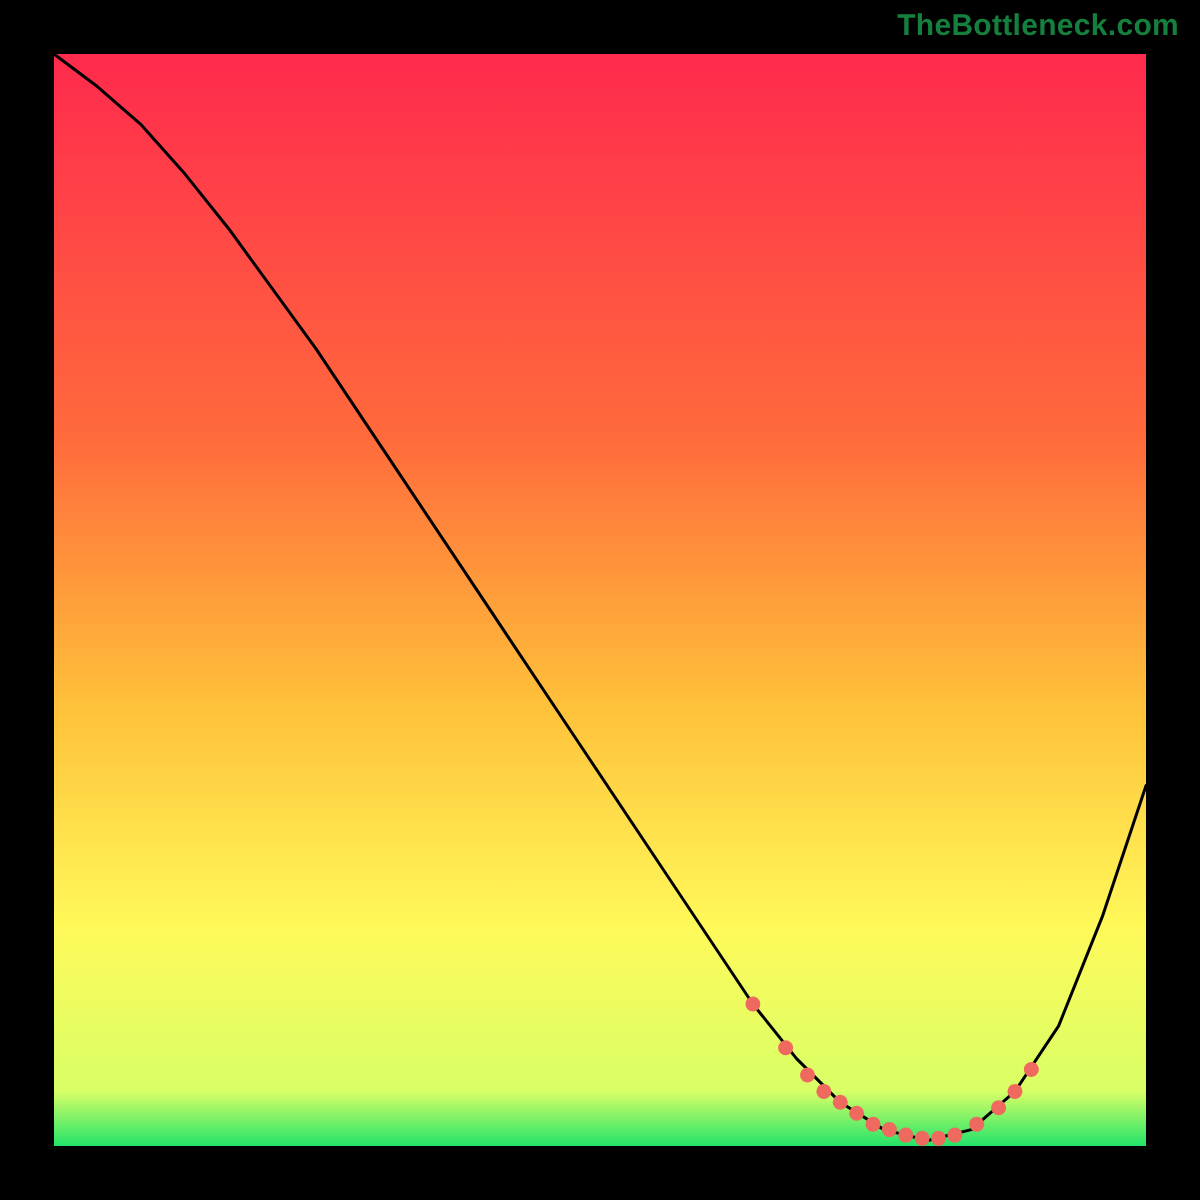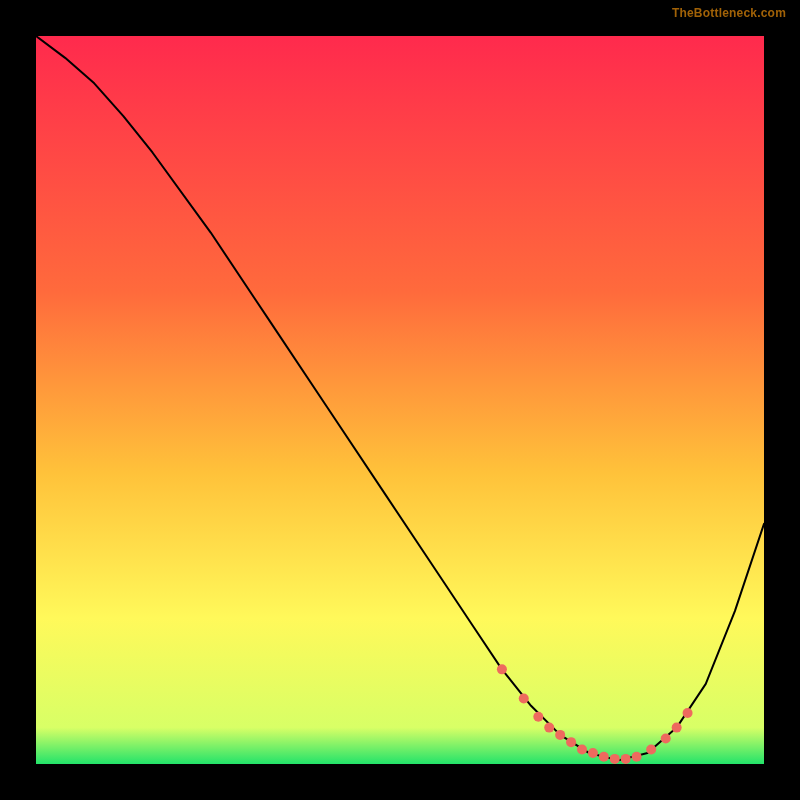--- a/index.html
+++ b/index.html
@@ -14,22 +14,22 @@
   .frame {
     position: relative;
     width: 800px;
     height: 800px;
     background: #000;
   }
   .watermark {
     position: absolute;
     top: 6px;
     right: 14px;
-    color: #a16207;
-    font-size: 12px;
+    color: #15803d;
+    font-size: 20px;
     font-weight: 600;
     letter-spacing: 0.2px;
     user-select: none;
   }
   .plot-wrap {
     position: absolute;
     left: 36px;
     top: 36px;
     width: 728px;
     height: 728px;

